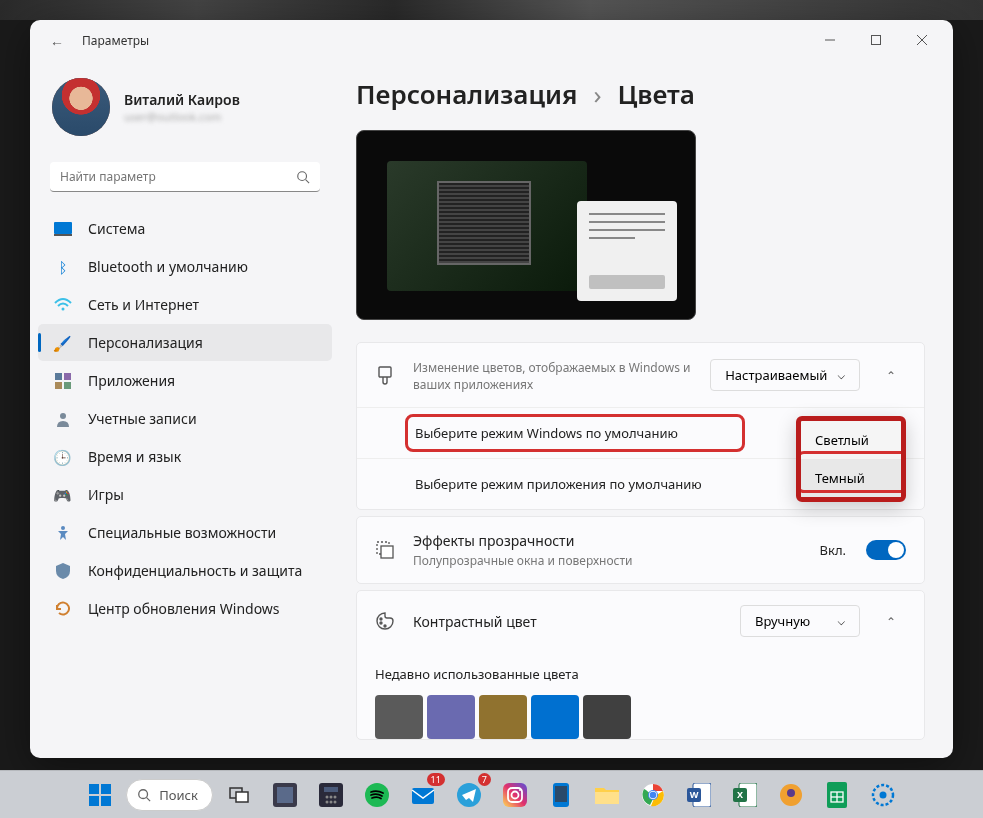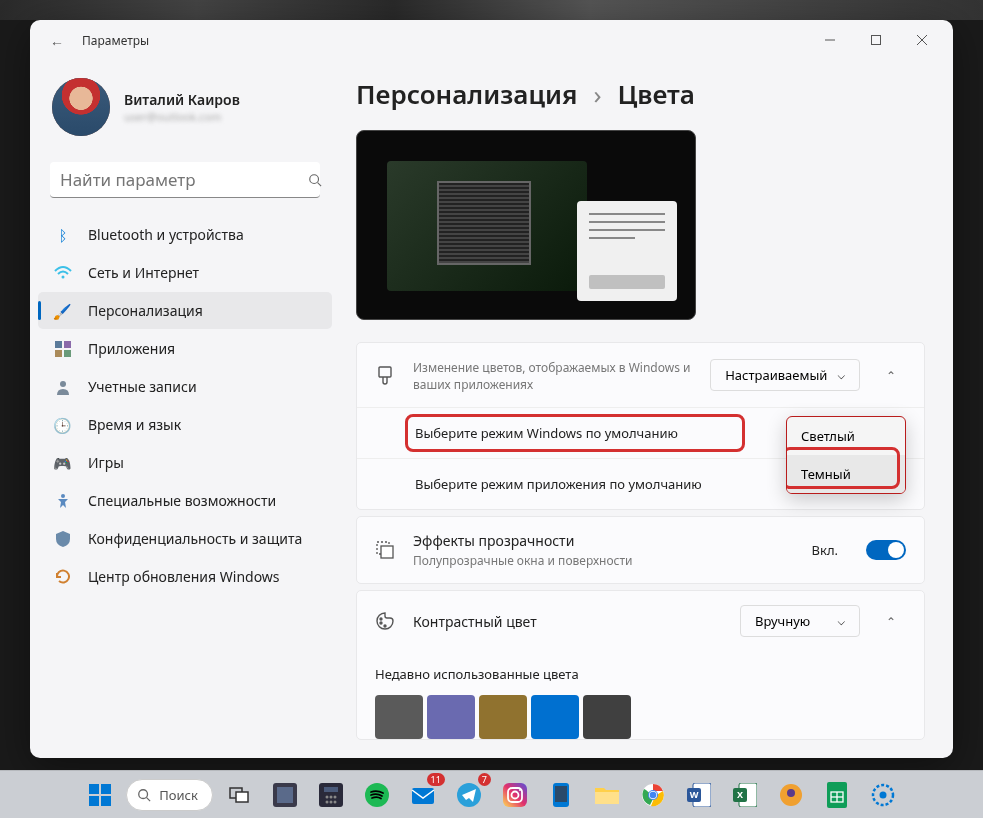--- a/index.html
+++ b/index.html
@@ -13,21 +13,21 @@
 .titlebar-right{display:flex}
 .cap-btn{width:46px;height:32px;display:flex;align-items:center;justify-content:center;color:#555;cursor:pointer;border-radius:4px}
 .body{flex:1;display:flex;overflow:hidden}
 .sidebar{width:310px;padding:12px 8px;display:flex;flex-direction:column;gap:4px}
 .user{display:flex;align-items:center;gap:14px;padding:6px 14px 18px}
 .avatar{width:58px;height:58px;border-radius:50%;background:#7a4a3a;position:relative;overflow:hidden}
 .avatar::before{content:"";position:absolute;inset:0;background:radial-gradient(circle at 50% 35%,#e8b898 0 24%,transparent 25%),radial-gradient(circle at 50% 30%,#c43030 0 38%,transparent 39%),linear-gradient(#3a5a7a,#2a4a6a)}
 .user-name{font-size:14px;font-weight:600;color:#222}
 .user-email{font-size:11px;color:#aaa;filter:blur(2px)}
 .search{margin:4px 12px 14px;display:flex;align-items:center;background:#fff;border-bottom:1px solid #888;border-radius:4px;padding:6px 10px}
-.search input{flex:1;border:none;outline:none;font-size:17px;background:transparent}
+.search input{flex:1;border:none;outline:none;font-size:12px;background:transparent}
 .nav{display:flex;flex-direction:column;gap:1px}
 .nav-item{display:flex;align-items:center;gap:16px;padding:9px 16px;border-radius:5px;cursor:pointer;font-size:14px;color:#222;position:relative}
 .nav-item.active{background:#e8e8ea}
 .nav-item.active::before{content:"";position:absolute;left:0;top:9px;bottom:9px;width:3px;background:#0067c0;border-radius:2px}
 .nav-ico{width:18px;height:18px;display:flex;align-items:center;justify-content:center;font-size:15px}
 .content{flex:1;padding:8px 28px 0 8px;overflow-y:auto;position:relative}
 .content::-webkit-scrollbar{width:6px}
 .content::-webkit-scrollbar-thumb{background:#bbb;border-radius:3px}
 .bc{display:flex;align-items:center;gap:16px;font-size:26px;font-weight:600;color:#222;margin:8px 0 18px 8px}
 .bc-sep{color:#888;font-weight:400}
@@ -40,27 +40,27 @@
 .card{background:#fbfbfd;border:1px solid #e8e8ea;border-radius:5px;margin:0 0 6px 8px}
 .row{display:flex;align-items:center;padding:14px 18px;gap:16px}
 .row-ico{width:22px;font-size:18px;color:#555;text-align:center}
 .row-txt{flex:1}
 .row-title{font-size:14px;color:#222}
 .row-sub{font-size:12px;color:#777;margin-top:2px}
 .dd{display:flex;align-items:center;gap:10px;padding:6px 14px;background:#fbfbfd;border:1px solid #ddd;border-radius:4px;font-size:13px;cursor:pointer;min-width:140px;justify-content:space-between}
 .chev{width:30px;height:30px;display:flex;align-items:center;justify-content:center;cursor:pointer;font-size:12px;color:#666}
 .subrow{padding:16px 18px 16px 58px;display:flex;align-items:center;justify-content:flex-start;border-top:1px solid #eee;position:relative}
 .subrow-label{font-size:13px;color:#222;flex:1;position:relative}
-.dropdown-open{position:absolute;right:18px;top:8px;width:120px;background:#f5f5f5;border:1px solid #b91c1c;border-radius:6px;box-shadow:0 6px 20px rgba(0,0,0,.2);z-index:10;overflow:hidden}
+.dropdown-open{position:absolute;right:18px;top:8px;width:110px;background:#f5f5f5;border:5px solid #b91c1c;border-radius:6px;box-shadow:0 6px 20px rgba(0,0,0,.2);z-index:10;overflow:hidden}
 .dropdown-open .opt{padding:10px 14px;font-size:13px;cursor:pointer}
 .dropdown-open .opt.hov{background:#e8e8e8}
 .highlight-red{border:3px solid #d43030;border-radius:8px;position:absolute;pointer-events:none}
 .toggle{width:40px;height:20px;background:#0067c0;border-radius:10px;position:relative;cursor:pointer}
 .toggle::after{content:"";position:absolute;right:2px;top:2px;width:16px;height:16px;background:#fff;border-radius:50%}
-.toggle-label{font-size:13px;color:#222;margin-right:12px}
+.toggle-label{font-size:13px;color:#222;margin-right:4px}
 .swatches{display:flex;gap:4px;padding:4px 18px 0 18px}
 .swatch{width:48px;height:44px;border-radius:4px}
 .recent-title{font-size:13px;padding:14px 18px 8px;color:#222}
 .taskbar{position:absolute;bottom:0;left:0;right:0;height:48px;background:rgba(235,238,245,.85);backdrop-filter:blur(20px);display:flex;align-items:center;justify-content:center;gap:6px;border-top:1px solid rgba(0,0,0,.1)}
 .tb-item{width:40px;height:40px;display:flex;align-items:center;justify-content:center;border-radius:4px;cursor:pointer;font-size:20px}
 .tb-search{width:auto;padding:0 14px 0 10px;background:#fff;border:1px solid #ccc;border-radius:18px;height:32px;gap:8px;font-size:13px;color:#555}
 svg{display:block}
 </style>
 </head>
 <body>
@@ -106,22 +106,31 @@
         <input placeholder="Найти параметр" style="">
         <span>
             <svg width="14" height="14" viewBox="0 0 16 16">
               <circle cx="7" cy="7" r="5" fill="none" stroke="#666" stroke-width="1.3"></circle>
               <line x1="11" y1="11" x2="15" y2="15" stroke="#666" stroke-width="1.3"></line>
             </svg>
           </span>
       </div>
       <div class="nav">
         <div class="nav-item">
+            <span class="nav-ico">
+              <svg width="18" height="14">
+                <rect width="18" height="12" rx="1" fill="#0078d4"></rect>
+                <rect y="12" width="18" height="2" fill="#555"></rect>
+              </svg>
+            </span>
+            <span>Система</span>
+          </div>
+        <div class="nav-item">
             <span class="nav-ico" style="color:#0078d4">ᛒ</span>
-            <span>Bluetooth и устройства</span>
+            <span>Bluetooth и умолчанию</span>
           </div>
         <div class="nav-item">
             <span class="nav-ico">
               <svg width="18" height="14" viewBox="0 0 18 14">
                 <path d="M1 5 Q9 -3 17 5" fill="none" stroke="#3cc0e8" stroke-width="2"></path>
                 <path d="M4 8 Q9 3 14 8" fill="none" stroke="#3cc0e8" stroke-width="2"></path>
                 <circle cx="9" cy="11" r="1.5" fill="#3cc0e8"></circle>
               </svg>
             </span>
             <span>Сеть и Интернет</span>

